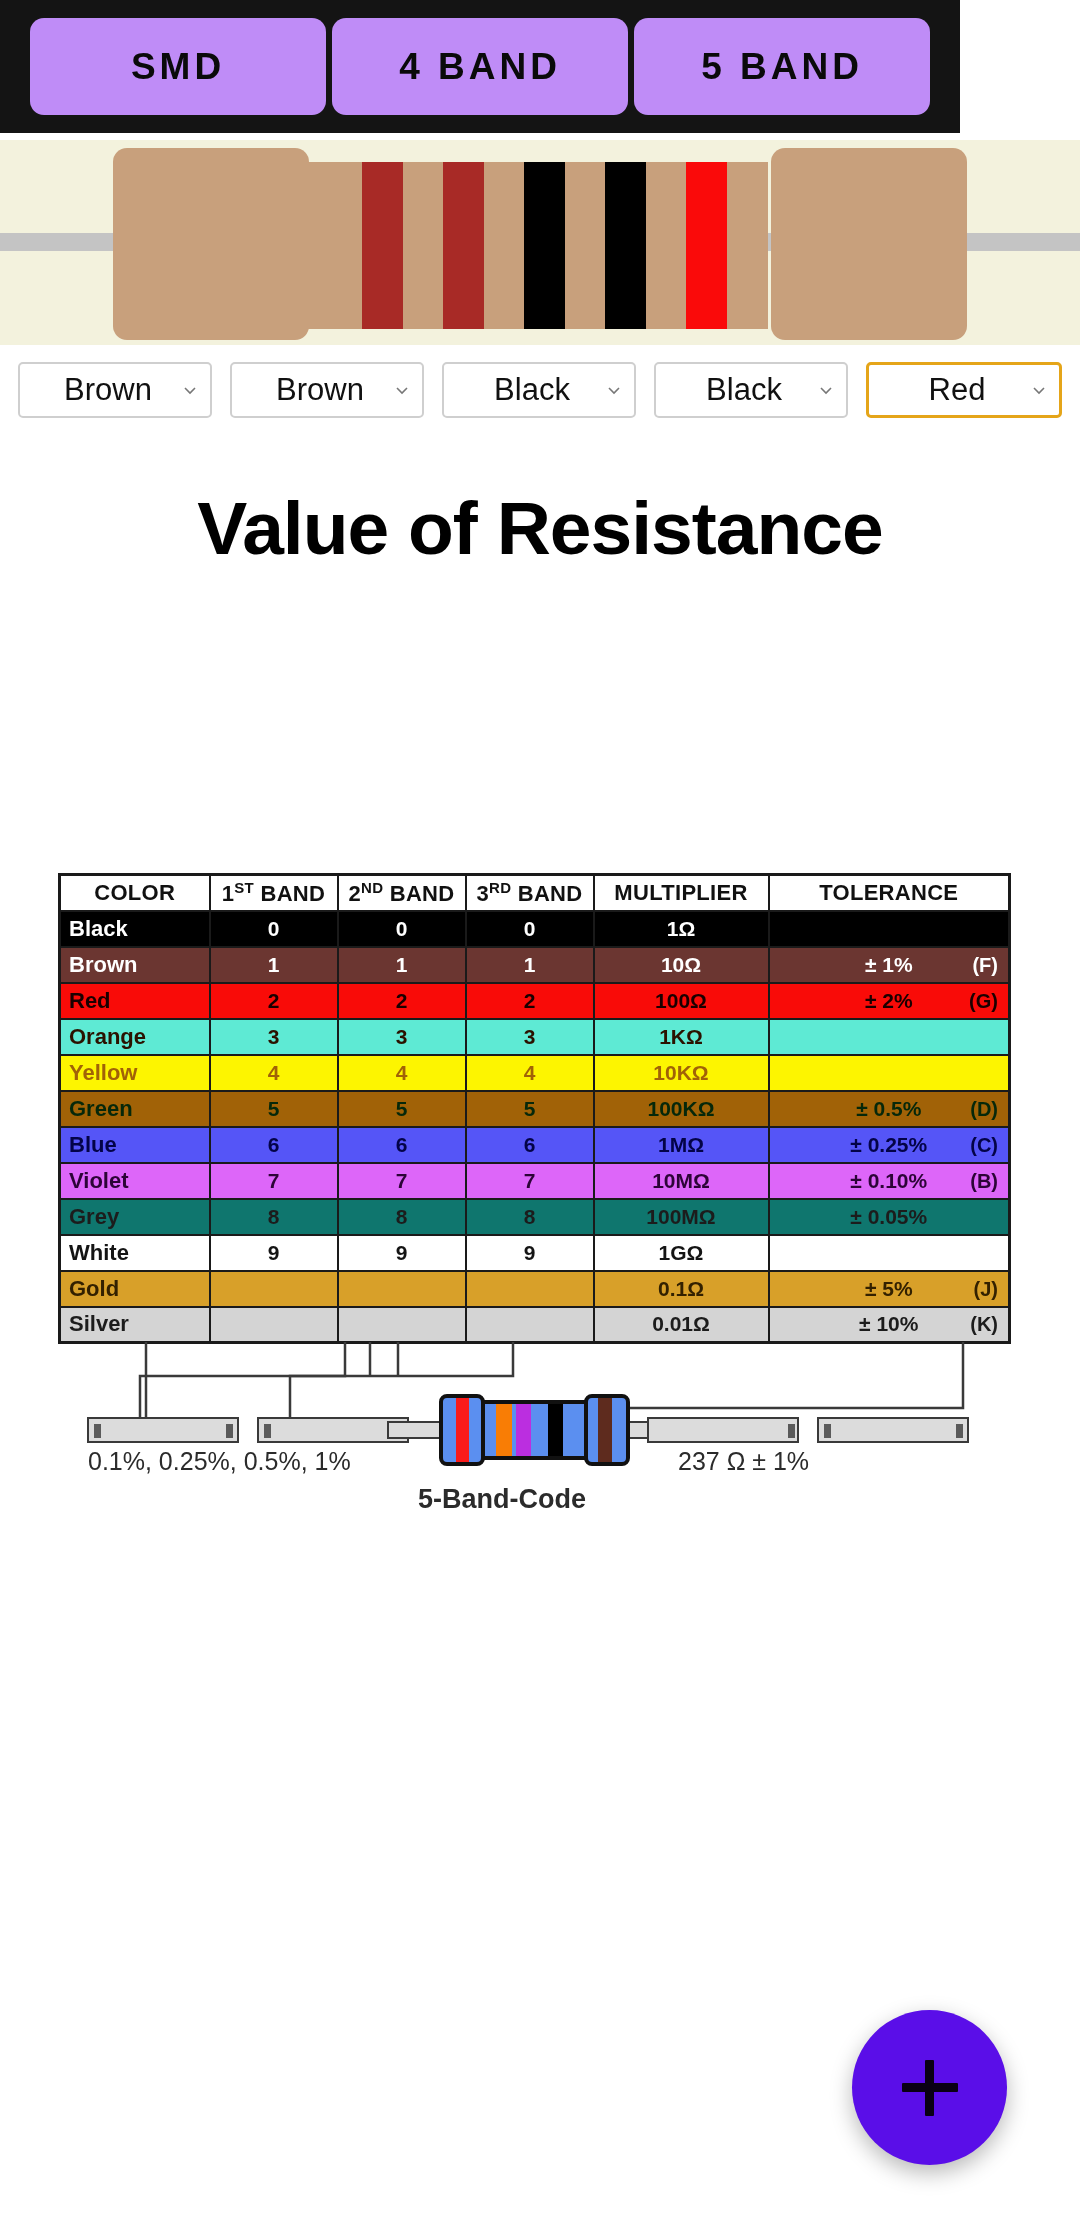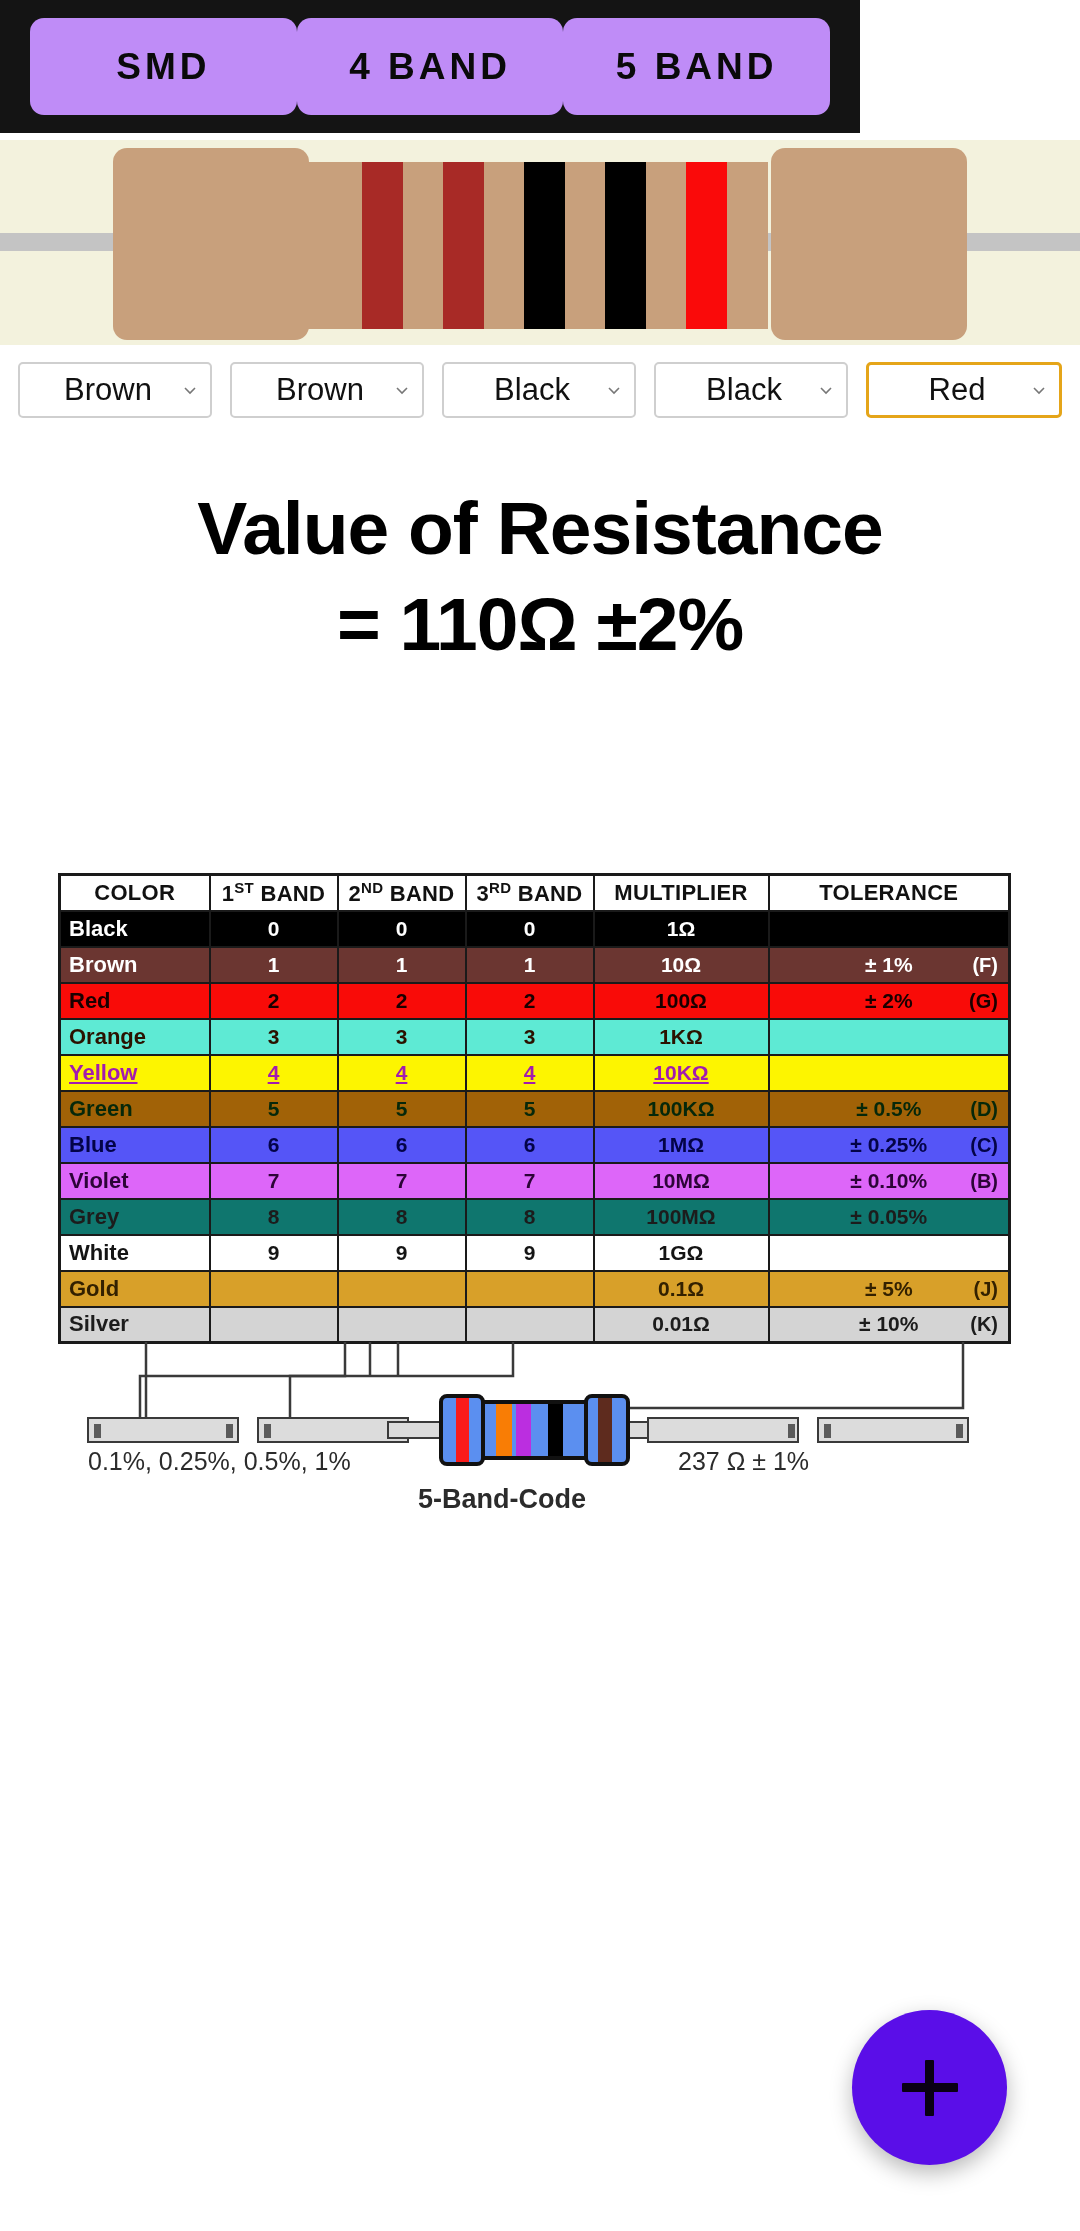--- a/index.html
+++ b/index.html
@@ -6,21 +6,21 @@
   html, body {
     width: 1080px; height: 2231px;
     background: #ffffff;
     font-family: "Liberation Sans", sans-serif;
     overflow: hidden;
   }
   #app { position: relative; width: 1080px; height: 2231px; background: #ffffff; }
 
   
   .topbar {
-    position: absolute; left: 0; top: 0; width: 860px; height: 133px;
+    position: absolute; left: 0; top: 0; width: 960px; height: 133px;
     background: #141414;
     display: flex; align-items: center; justify-content: space-between;
     padding: 14px 30px;
   }
   .mode-btn {
     width: 296px; height: 97px;
     background: #bf8cf7;
     border: none; border-radius: 14px;
     color: #0a0a0a;
     font-family: "Liberation Sans", sans-serif;
@@ -202,21 +202,20 @@
       <span class="chev">
         <svg viewBox="0 0 16 16">
             <path d="M3 6 L8 11 L13 6" fill="none" stroke="#777" stroke-width="1.6"></path>
           </svg>
       </span>
     </div>
   </div>
 
   <div class="result">
     <div>Value of Resistance</div>
-    <div>= 110Ω ±2%</div>
   </div>
 
   <div class="codecard">
     <table class="codetable">
       <thead>
         <tr>
           <th class="c0">COLOR</th>
           <th class="c1"><span>1</span><sup>ST</sup> BAND</th>
           <th class="c2"><span>2</span><sup>ND</sup> BAND</th>
           <th class="c3"><span>3</span><sup>RD</sup> BAND</th>
@@ -250,21 +249,21 @@
             <td class="tol c5"><span class="tv">± 2%</span><span class="code">(G)</span></td>
           </tr>
           <tr style="background: #5eead4; color: rgb(43, 18, 0);">
             <td class="cname c0">Orange</td>
             <td class="c1">3</td>
             <td class="c2">3</td>
             <td class="c3">3</td>
             <td class="c4">1KΩ</td>
             <td class="tol c5"><span class="tv"></span></td>
           </tr>
-          <tr style="background: rgb(253, 245, 0); color: #a21caf; text-decoration: underline;">
+          <tr style="background: rgb(253, 245, 0); color: #a16207;">
             <td class="cname c0">Yellow</td>
             <td class="c1">4</td>
             <td class="c2">4</td>
             <td class="c3">4</td>
             <td class="c4">10KΩ</td>
             <td class="tol c5"><span class="tv"></span></td>
           </tr>
           <tr style="background: #a16207; color: rgb(6, 40, 10);">
             <td class="cname c0">Green</td>
             <td class="c1">5</td>

